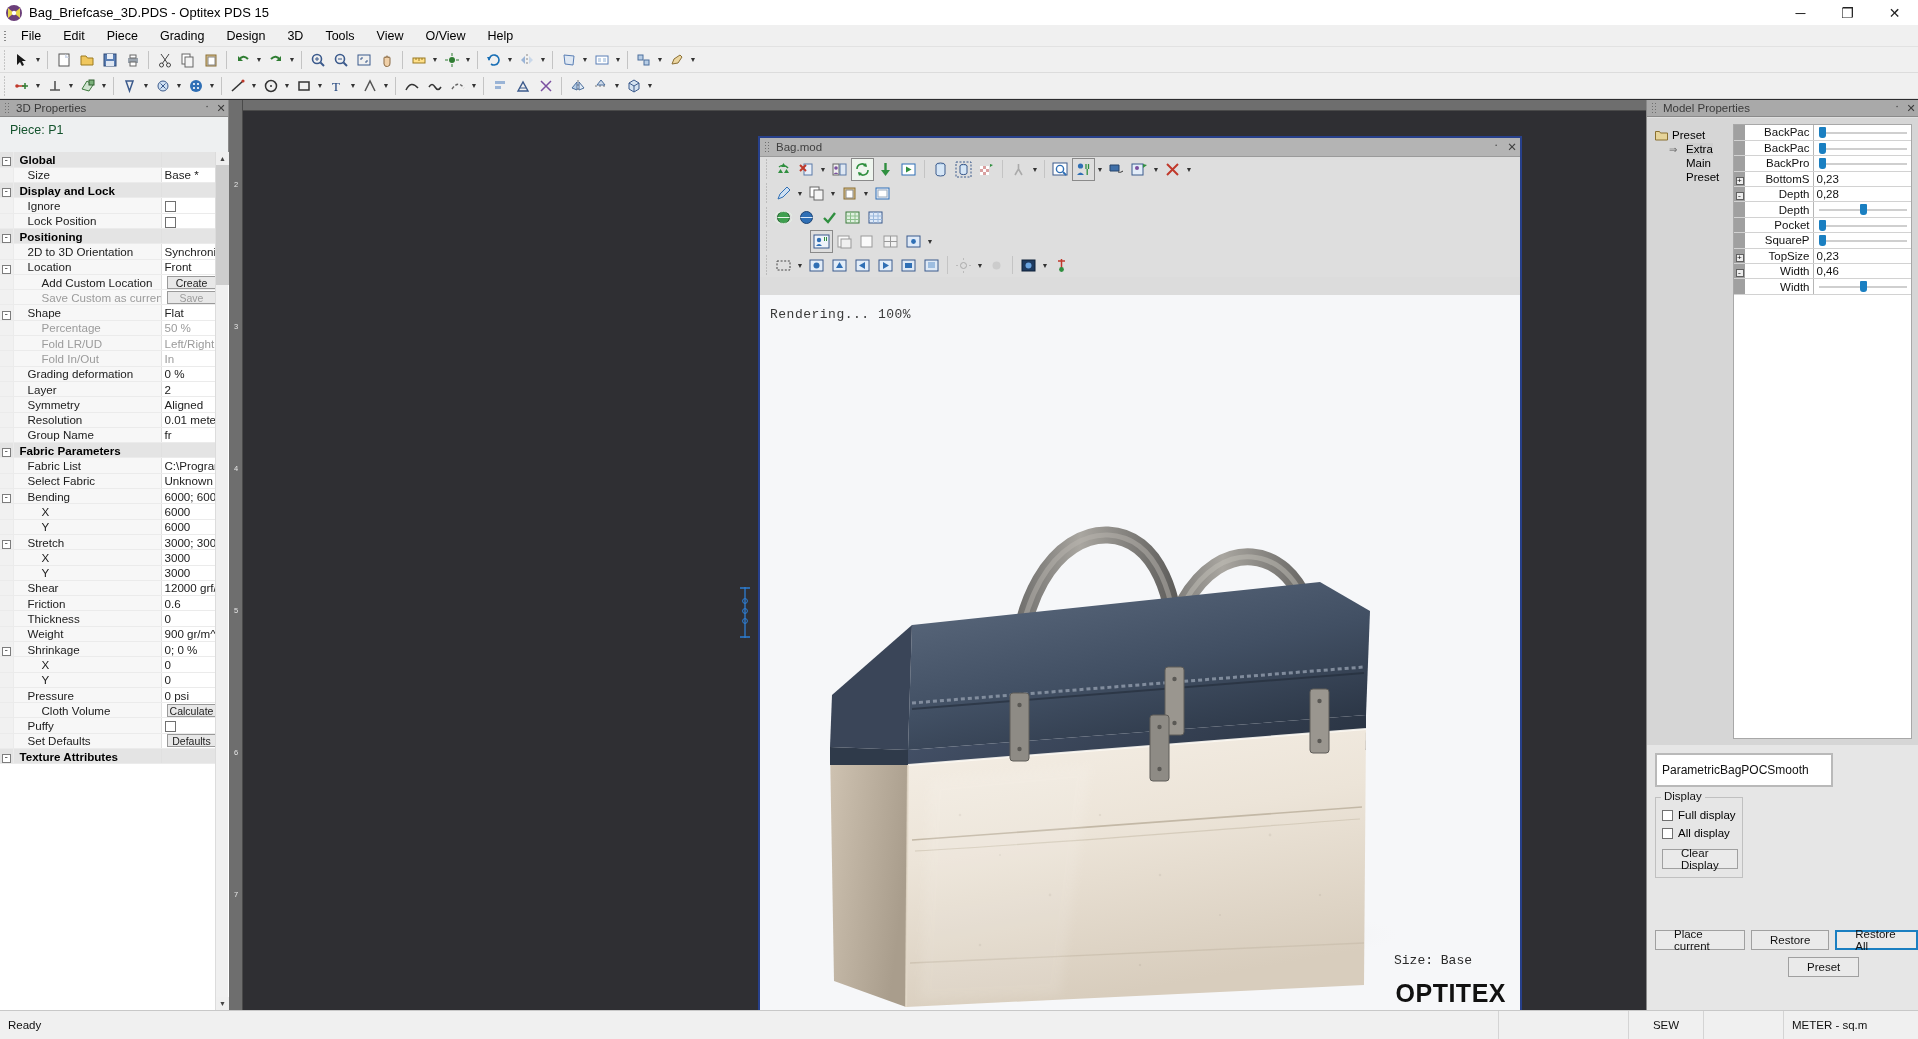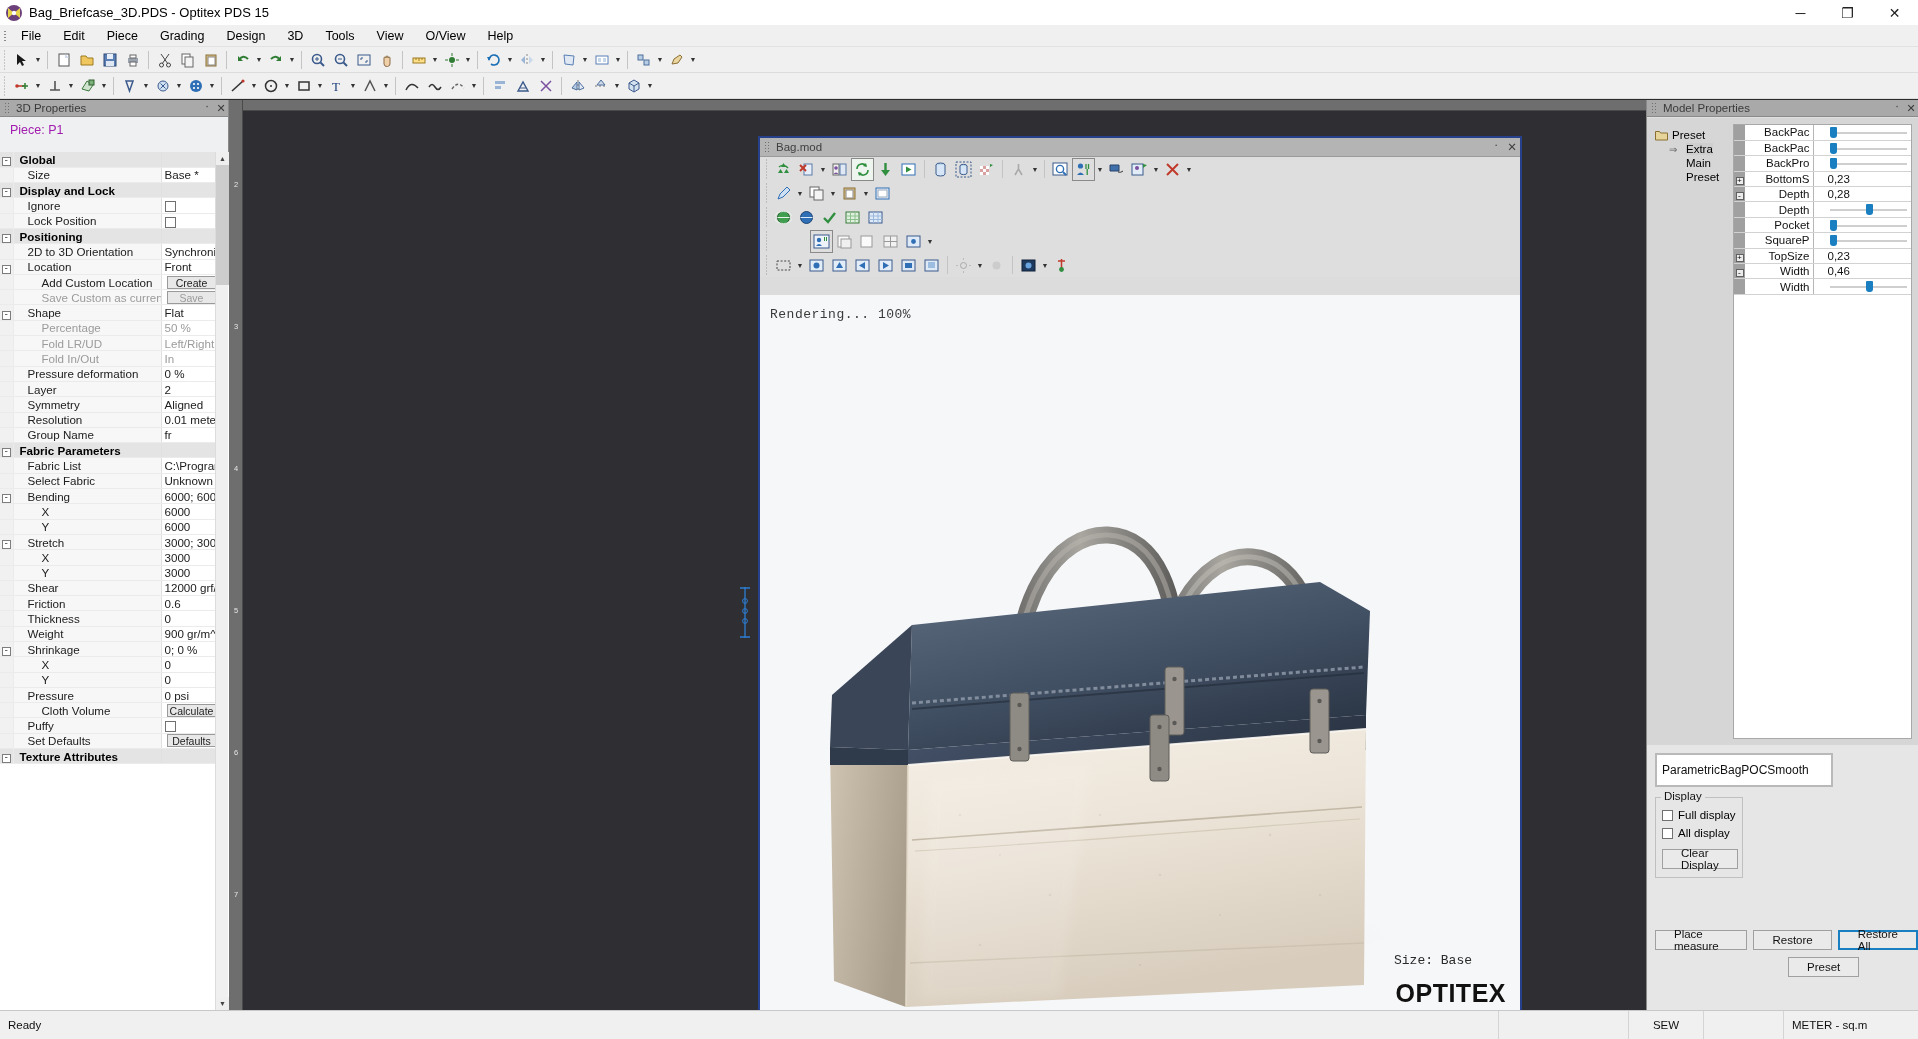--- a/index.html
+++ b/index.html
@@ -75,21 +75,21 @@
     display: flex; align-items: center; font-size: 11.5px; padding-left: 4px;
     border-bottom: 1px solid #8a8a8a;
   }
   .panel-caption .cap-grip { width:7px; height:13px; margin-right:5px;
      background-image: radial-gradient(circle, #6f6f6f 40%, transparent 45%);
      background-size: 3px 3px; }
   .panel-caption .cap-title { flex: 1; }
   .panel-caption .cap-btn { width: 14px; text-align: center; font-size: 11px; cursor: pointer; }
   .piece-label {
     height: 26px; display: flex; align-items: center; padding-left: 10px;
-    font-size: 12.5px; color: #a21caf; background: #eef0f1;
+    font-size: 12.5px; color: #14532d; background: #eef0f1;
   }
   .grid-wrap {
     position: absolute; left: 0; top: 52px; width: 229px; bottom: 0;
     background: #ffffff; overflow: hidden;
   }
   .prop-table { width: 216px; border-collapse: collapse; table-layout: fixed; }
   .prop-table tr { height: 15.3px; }
   .prop-table td { font-size: 11.6px; padding: 0; vertical-align: middle;
      border-bottom: 1px solid #ebebeb; white-space: nowrap; overflow: hidden; }
   td.c-exp { width: 13px; text-align: center; background: #f1f1f1; border-right: 1px solid #ebebeb;}
@@ -191,21 +191,21 @@
   .arrow-ic { width: 13px; margin-right: 4px; color: #5c5c5c; font-size: 10px; flex:none;}
   .tree-row.sel span.lbl { background: #cfcfcf; }
   .mp-grid { flex: 1; background: #fff; border: 1px solid #a8a8a8; position: relative; overflow: hidden; }
   .mp-table { width: 100%; border-collapse: collapse; table-layout: fixed; }
   .mp-table tr { height: 15.4px; }
   .mp-table td { font-size: 11.5px; border-bottom: 1px solid #d2d2d2; padding: 0;
      white-space: nowrap; overflow: hidden; }
   td.mg-exp { width: 11px; background: #a0a0a0; text-align: center; }
   td.mg-name { width: 68px; text-align: right; padding-right: 3px; background: #fff;
      border-right: 1px solid #b6b6b6; color: #111; }
-  td.mg-val { padding-left: 14px; background: #fff; color: #111; }
+  td.mg-val { padding-left: 3px; background: #fff; color: #111; }
   .mexp { display:inline-block; width: 8px; height: 8px; line-height: 6px; font-size: 8px;
      border: 1px solid #606060; background: #ececec; text-align:center;
      font-family: "Liberation Mono", monospace; }
   .slider { position: relative; height: 13px; }
   .slider .track { position:absolute; left: 2px; right: 4px; top: 6px; height: 2px; background: #cfcfcf; }
   .slider .thumb { position: absolute; top: 1px; width: 7px; height: 11px; background: #1a7fc1;
      border-radius: 1px 1px 3px 3px; }
   .mp-lower { position: absolute; left: 0; top: 645px; right: 0; bottom: 0; background: #e6e6e6;
      padding: 8px; }
   .txtfield { width: 178px; height: 34px; border: 2px solid #b9b9b9; background: #fff;
@@ -666,21 +666,21 @@
               <td class="c-name ind2 dim">Fold LR/UD</td>
               <td class="c-val dim">Left/Right</td>
             </tr>
             <tr>
               <td class="c-exp"></td>
               <td class="c-name ind2 dim">Fold In/Out</td>
               <td class="c-val dim">In</td>
             </tr>
             <tr>
               <td class="c-exp"></td>
-              <td class="c-name ind1">Pressure deformation</td>
+              <td class="c-name ind1">Grading deformation</td>
               <td class="c-val">0 %</td>
             </tr>
             <tr>
               <td class="c-exp"></td>
               <td class="c-name ind1">Layer</td>
               <td class="c-val">2</td>
             </tr>
             <tr>
               <td class="c-exp"></td>
               <td class="c-name ind1">Symmetry</td>
@@ -1350,21 +1350,21 @@
           <span>Full display</span>
         </div>
         <div class="chkrow">
           <span class="chkbox"></span>
           <span>All display</span>
         </div>
         <div class="btn btn-clear">Clear Display</div>
       </div>
 
       <div class="btn-row">
-        <div class="btn">Place measure</div>
+        <div class="btn">Place current</div>
         <div class="btn">Restore</div>
         <div class="btn focus">Restore All</div>
       </div>
       <div class="btn btn-preset">Preset</div>
     </div>
   </div>
 
   <div class="statusbar">
     <div class="sb-cell grow">Ready</div>
     <div class="sb-cell" style="width:130px"></div>

